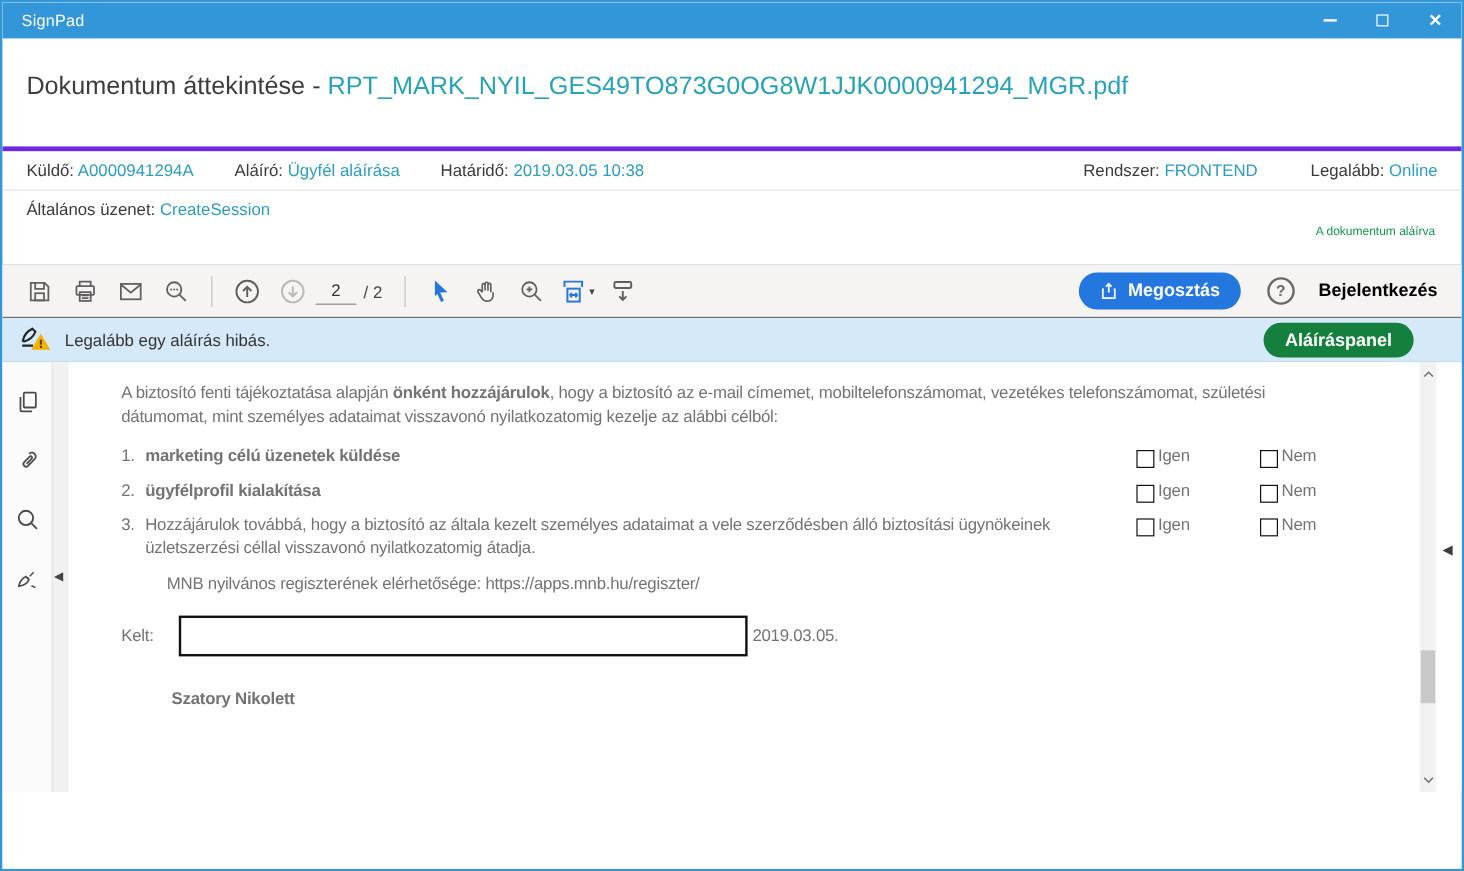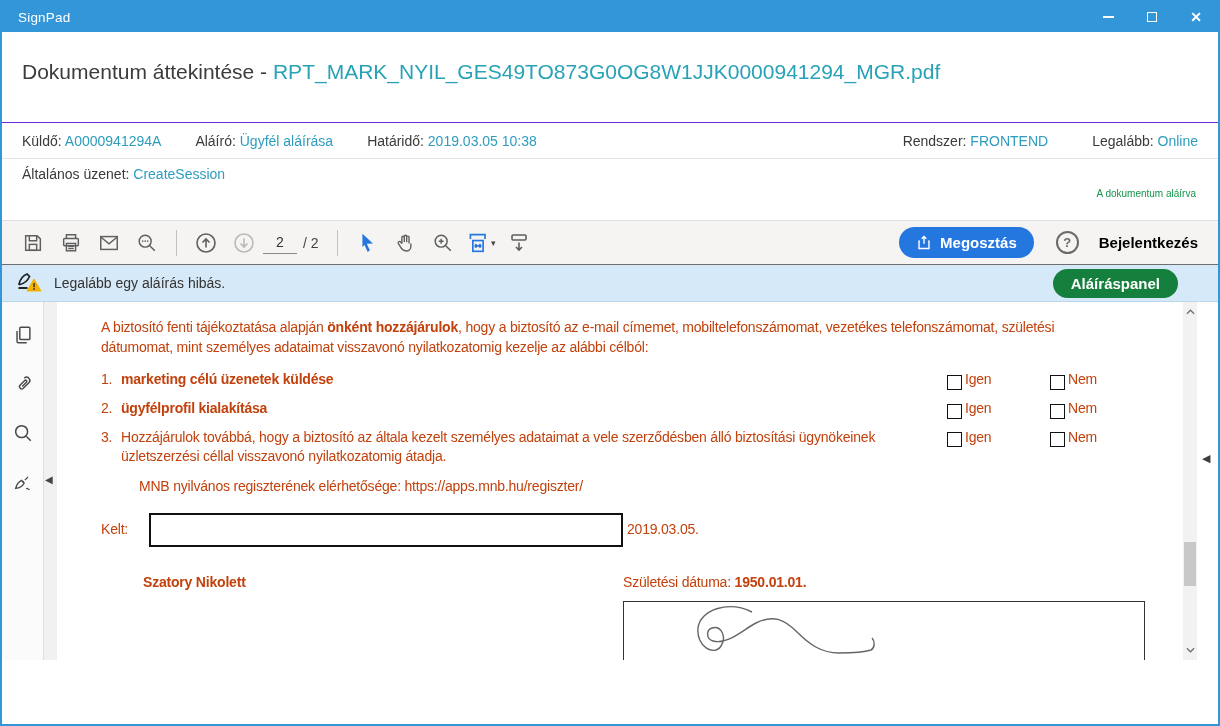--- a/index.html
+++ b/index.html
@@ -13,21 +13,21 @@
   .winbtn { width:44px; height:100%; display:flex; align-items:center; justify-content:center; color:#fff; font-size:13px; cursor:default; }
   .minglyph { width:11px; height:2px; background:#fff; display:inline-block; }
   .maxglyph { width:10px; height:10px; border:1.6px solid #fff; display:inline-block; }
   .closeglyph { font-size:14px; font-weight:700; }
 
   
   .header { flex:0 0 90px; position:relative; }
   .header h1 { position:absolute; left:20px; top:28px; font-size:21px; font-weight:400; color:#3c3c3c; white-space:nowrap; }
   .header h1 .fname { color:#28a2b6; }
 
-  .metarow { flex:0 0 36px; border-top:1px solid #6d28d9; display:flex; align-items:center; padding:0 20px; font-size:14px; color:#3a3a3a; }
+  .metarow { flex:0 0 36px; border-top:4px solid #6d28d9; display:flex; align-items:center; padding:0 20px; font-size:14px; color:#3a3a3a; }
   .metarow .pair { margin-right:34px; white-space:nowrap; }
   .metarow .rightside { margin-left:auto; display:flex; }
   .metarow .rightside .pair { margin-right:0; margin-left:44px; }
   .tealval { color:#2d9cbe; }
 
   .msgrow { flex:0 0 30px; border-top:1px solid #e4e4e4; display:flex; align-items:center; padding:0 20px; font-size:14px; color:#3a3a3a; }
   .signedrow { flex:0 0 32px; display:flex; align-items:flex-start; justify-content:flex-end; padding:0 22px; font-size:10px; color:#15954b; }
 
   
   .toolbar { flex:0 0 45px; background:#f5f4f2; border-top:1px solid #e0e0e0; border-bottom:1px solid #6e6e6e; display:flex; align-items:center; padding:0 12px; }
@@ -50,21 +50,21 @@
   .warntxt { font-size:14px; color:#333; }
   .panelbtn { margin-left:auto; margin-right:26px; background:#15803d; color:#fff; border:none; border-radius:15px; height:29px; padding:0 18px; font-size:15px; font-weight:700; font-family:"Liberation Sans",sans-serif; cursor:default; }
 
   
   .docarea { flex:0 0 358px; display:flex; position:relative; background:#fff; min-height:0; }
   .sidebar { flex:0 0 42px; background:#fbfbfb; border-right:1px solid #dedede; display:flex; flex-direction:column; align-items:center; padding-top:20px; gap:23px; }
   .sbtn { width:26px; height:26px; display:flex; align-items:center; justify-content:center; color:#4a4a4a; cursor:default; }
   .splitter { flex:0 0 13px; background:#f1f1f1; position:relative; }
   .splitter .collapse { position:absolute; top:172px; left:1px; font-size:10px; color:#444; cursor:default; }
 
-  .page { flex:1 1 auto; background:#fff; padding:16px 30px 0 44px; color:#c2410c; font-size:14px; letter-spacing:-0.2px; line-height:1.42; overflow:hidden; }
+  .page { flex:1 1 auto; background:#fff; padding:16px 30px 0 44px; color:#737373; font-size:14px; letter-spacing:-0.2px; line-height:1.42; overflow:hidden; }
   .intro { max-width:995px; }
   .plist { margin-top:12px; }
   .prow { display:flex; align-items:flex-start; margin-top:9px; }
   .prow .num { width:20px; flex:0 0 20px; }
   .prow .ptxt { flex:0 0 790px; max-width:790px; }
   .bold { font-weight:700; }
   .cbgroup { display:flex; align-items:flex-end; width:103px; flex:0 0 103px; }
   .cbgroup.first { margin-left:auto; }
   .cb { width:15px; height:15px; border:1.6px solid #111; background:#fff; display:inline-block; margin-right:3px; flex:0 0 15px; }
   .cblabel { font-size:14px; }
@@ -322,29 +322,20 @@
       <div class="keltrow">
         <span class="keltlabel">Kelt:</span>
         <span class="keltbox"></span>
         <span class="keltdate">2019.03.05.</span>
       </div>
 
       <div class="bottomcols">
         <div class="namecol">
           <span class="nameval">Szatory Nikolett</span>
         </div>
-        <div class="sigcol">
-          <div class="birthline"><span>Születési dátuma:</span> <span class="birthdate">1950.01.01.</span></div>
-          <div class="sigbox">
-            <svg width="520" height="62" viewBox="0 0 520 62">
-              <path d="M128 10 C104 -2 76 8 74 26 C72 44 90 55 97 44 C103 35 97 23 88 26 C82 28 82 37 89 39 C104 43 120 27 132 21 C150 12 161 18 173 30 C185 42 197 51 215 51 C229 51 241 50 247 48 C251 46 251 39 248 36" fill="none" stroke="#666" stroke-width="1.4"></path>
-            </svg>
-          </div>
-
-        </div>
       </div>
     </div>
 
     <div class="vscroll">
       <span class="varrow up">
         <svg width="9" height="6" viewBox="0 0 10 6" fill="none" stroke="currentColor" stroke-width="1.4">
             <path d="M1 5l4-4 4 4"></path>
           </svg>
       </span>
       <span class="vthumb"></span>

